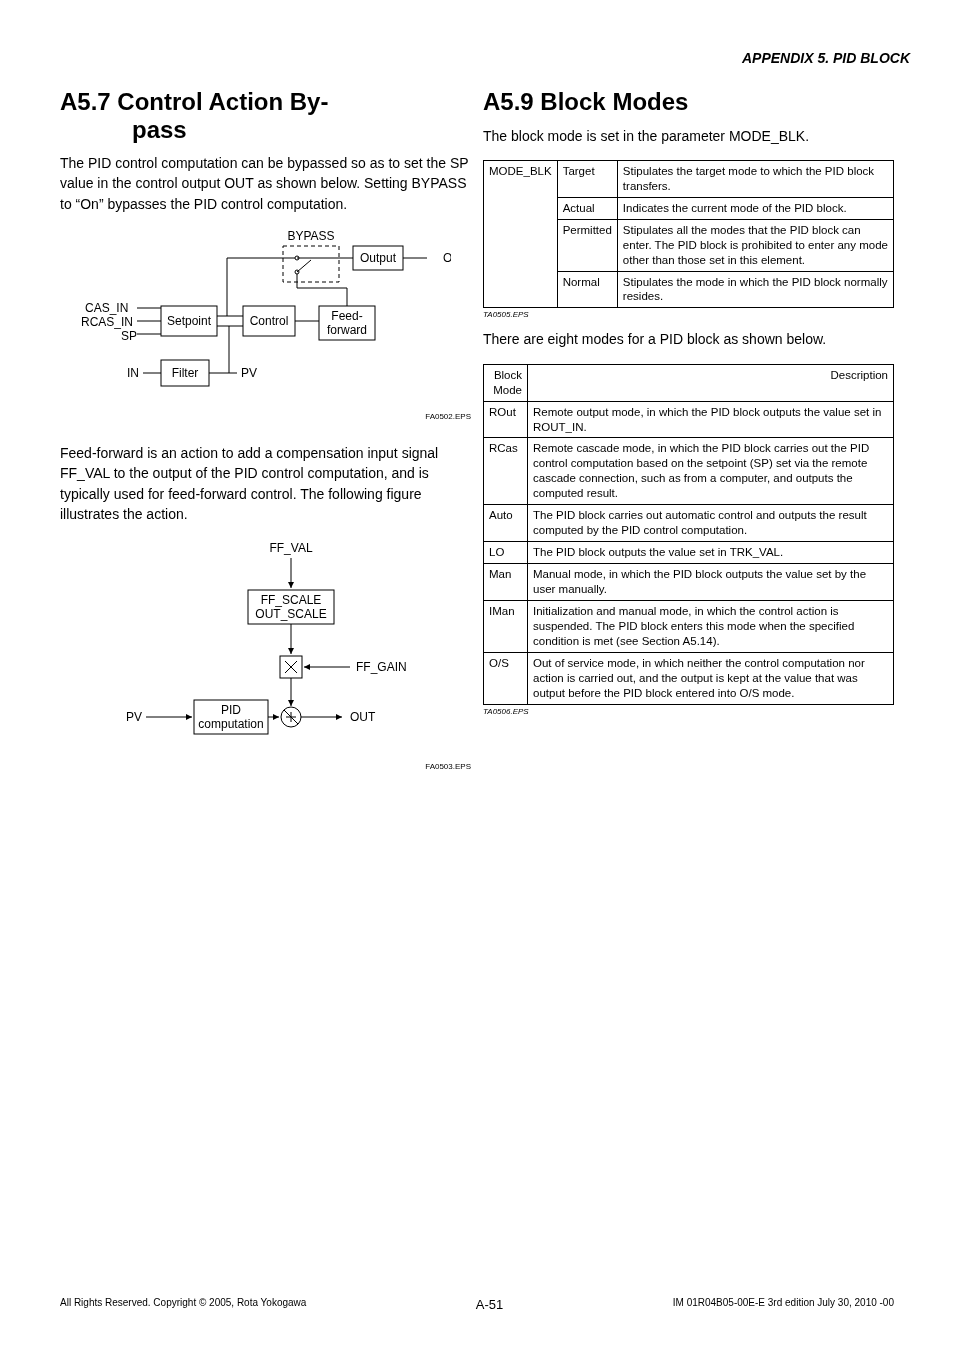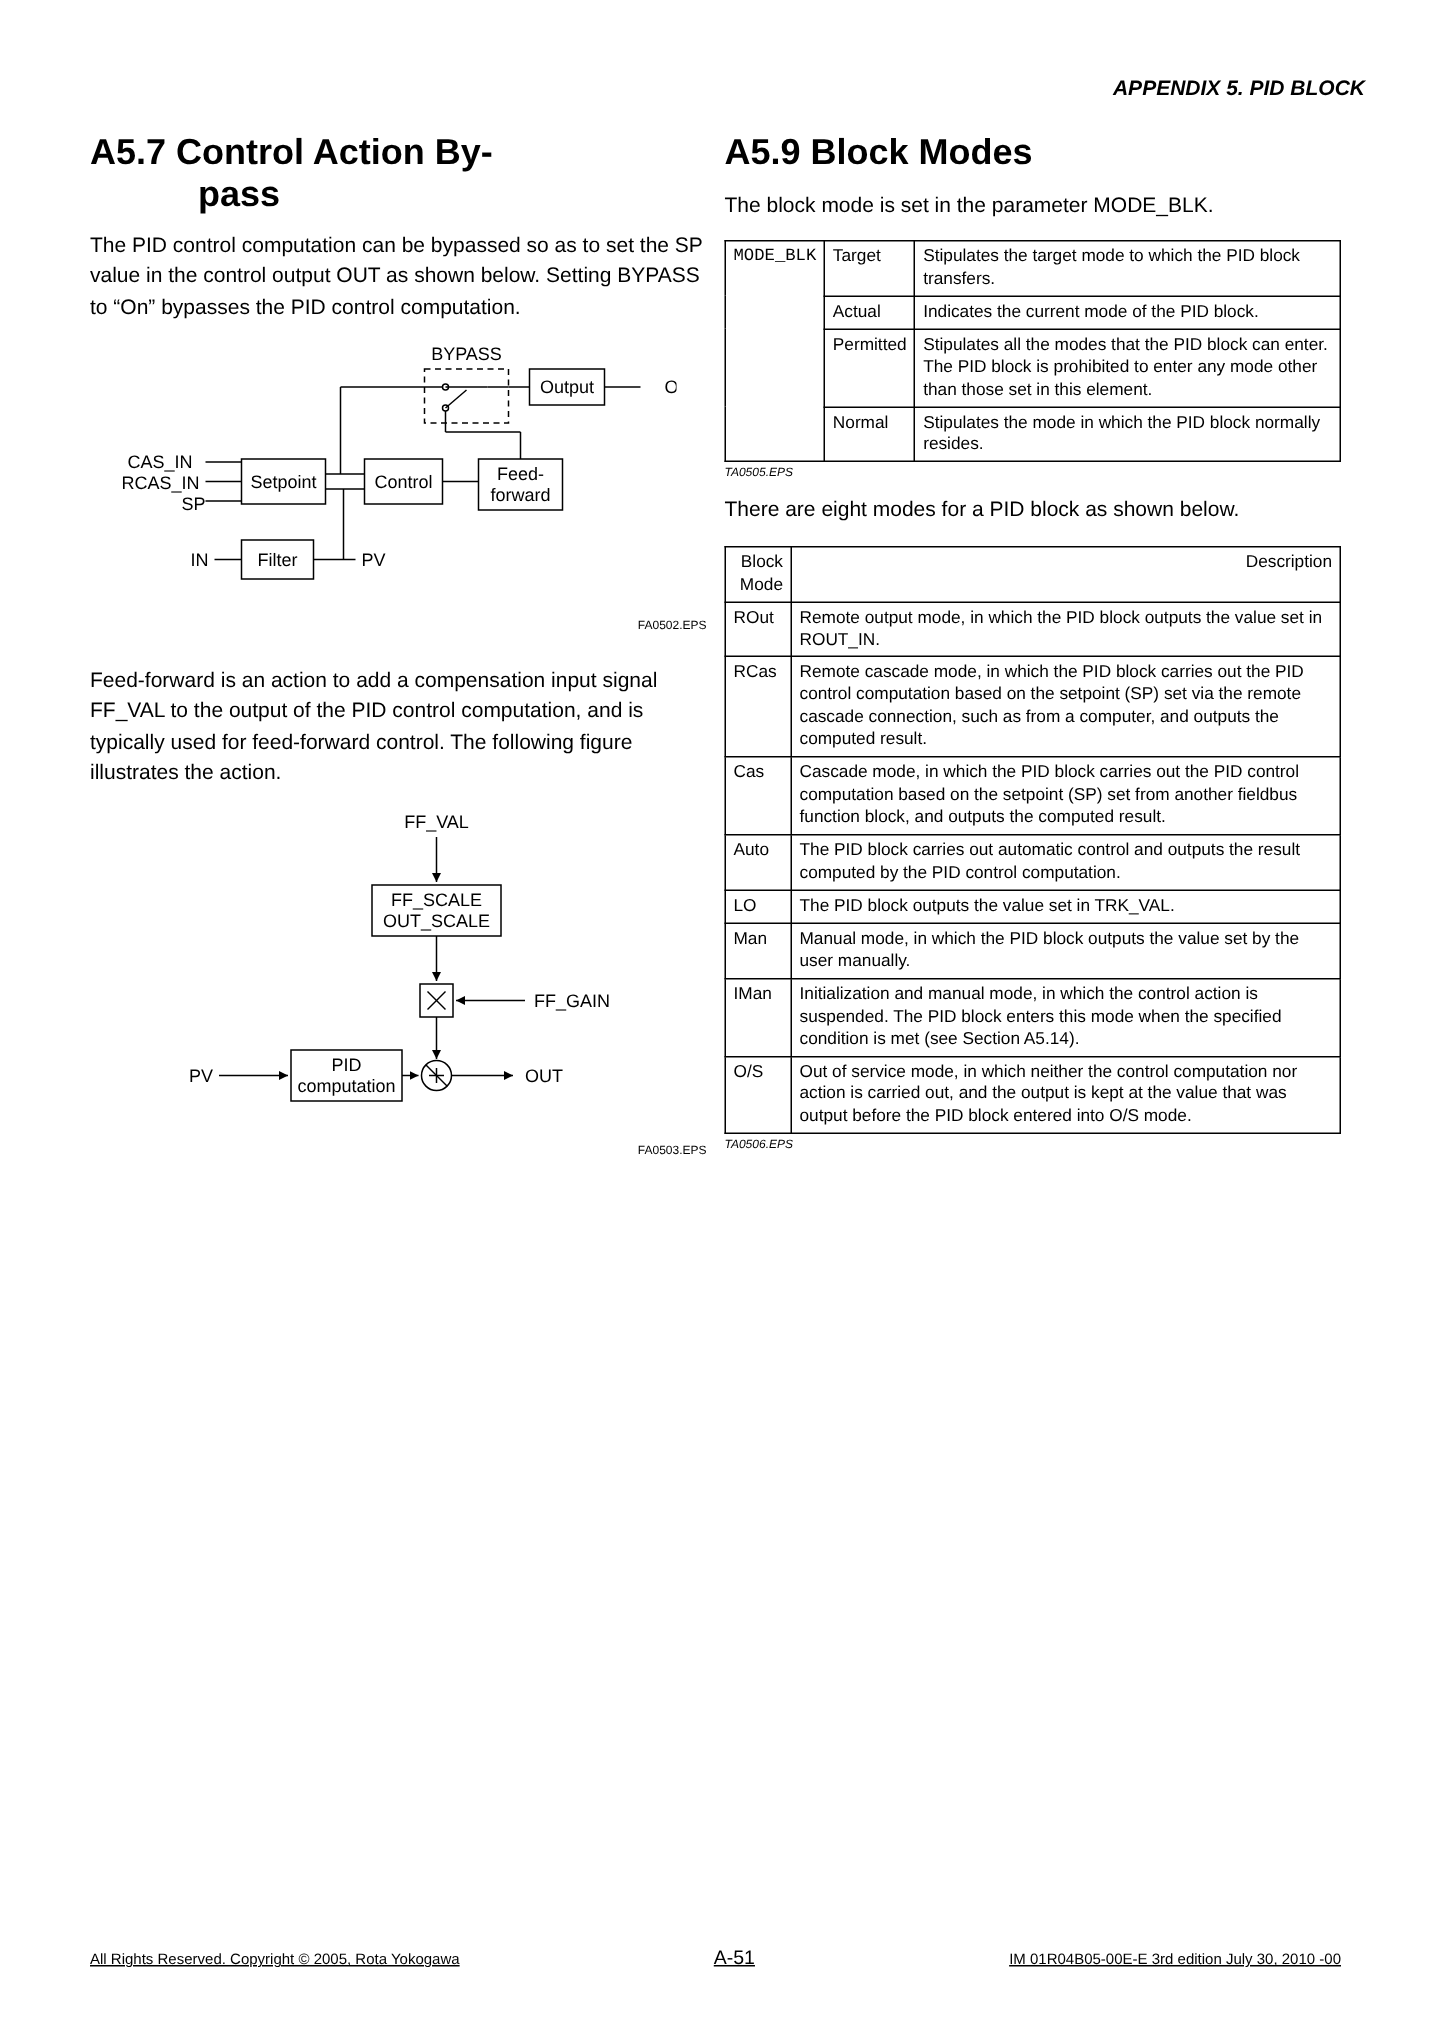--- a/index.html
+++ b/index.html
@@ -66,22 +66,21 @@
     margin-bottom: 22px;
   }
   .footer {
     position: absolute;
     bottom: 38px;
     left: 60px;
     right: 60px;
     display: flex;
     justify-content: space-between;
     font-size: 10px;
-    align-items: flex-end;
-    text-decoration: underline;
+    align-items: flex-start;
   }
   .footer .center { font-size: 13px; }
   svg { display: block; margin: 0 auto; }
   .svg-wrap { margin-top: 8px; }
 </style>
 </head>
 <body>
 
 <div class="header-right">APPENDIX 5.  PID BLOCK</div>
 
@@ -198,21 +197,21 @@
     <div class="fig-tag">FA0503.EPS</div>
   </div>
 
   <div class="col">
     <h2>A5.9  Block Modes</h2>
     <p class="body-text">The block mode is set in the parameter MODE_BLK.</p>
 
     <table class="info">
       <tbody>
           <tr>
-        <td rowspan="4" style="width:58px;font-family:Liberation Mono, monospace;">MODE_BLK</td>
+        <td rowspan="4" style="width:58px;">MODE_BLK</td>
         <td style="width:58px;">Target</td>
         <td>Stipulates the target mode to which the PID block transfers.</td>
       </tr>
       <tr>
         <td>Actual</td>
         <td>Indicates the current mode of the PID block.</td>
       </tr>
       <tr>
         <td>Permitted</td>
         <td>Stipulates all the modes that the PID block can enter.  The PID block is prohibited to enter any mode other than those set in this element.</td>
@@ -236,24 +235,20 @@
       </tr>
       <tr>
             <td>ROut</td>
             <td>Remote output mode, in which the PID block outputs the value set in ROUT_IN.</td>
           </tr>
       <tr>
             <td>RCas</td>
             <td>Remote cascade mode, in which the PID block carries out the PID control computation based on the setpoint (SP) set via the remote cascade connection, such as from a computer, and outputs the computed result.</td>
           </tr>
       <tr>
-            <td>Cas</td>
-            <td>Cascade mode, in which the PID block carries out the PID control computation based on the setpoint (SP) set from another fieldbus function block, and outputs the computed result.</td>
-          </tr>
-      <tr>
             <td>Auto</td>
             <td>The PID block carries out automatic control and outputs the result computed by the PID control computation.</td>
           </tr>
       <tr>
             <td>LO</td>
             <td>The PID block outputs the value set in TRK_VAL.</td>
           </tr>
       <tr>
             <td>Man</td>
             <td>Manual mode, in which the PID block outputs the value set by the user manually.</td>

